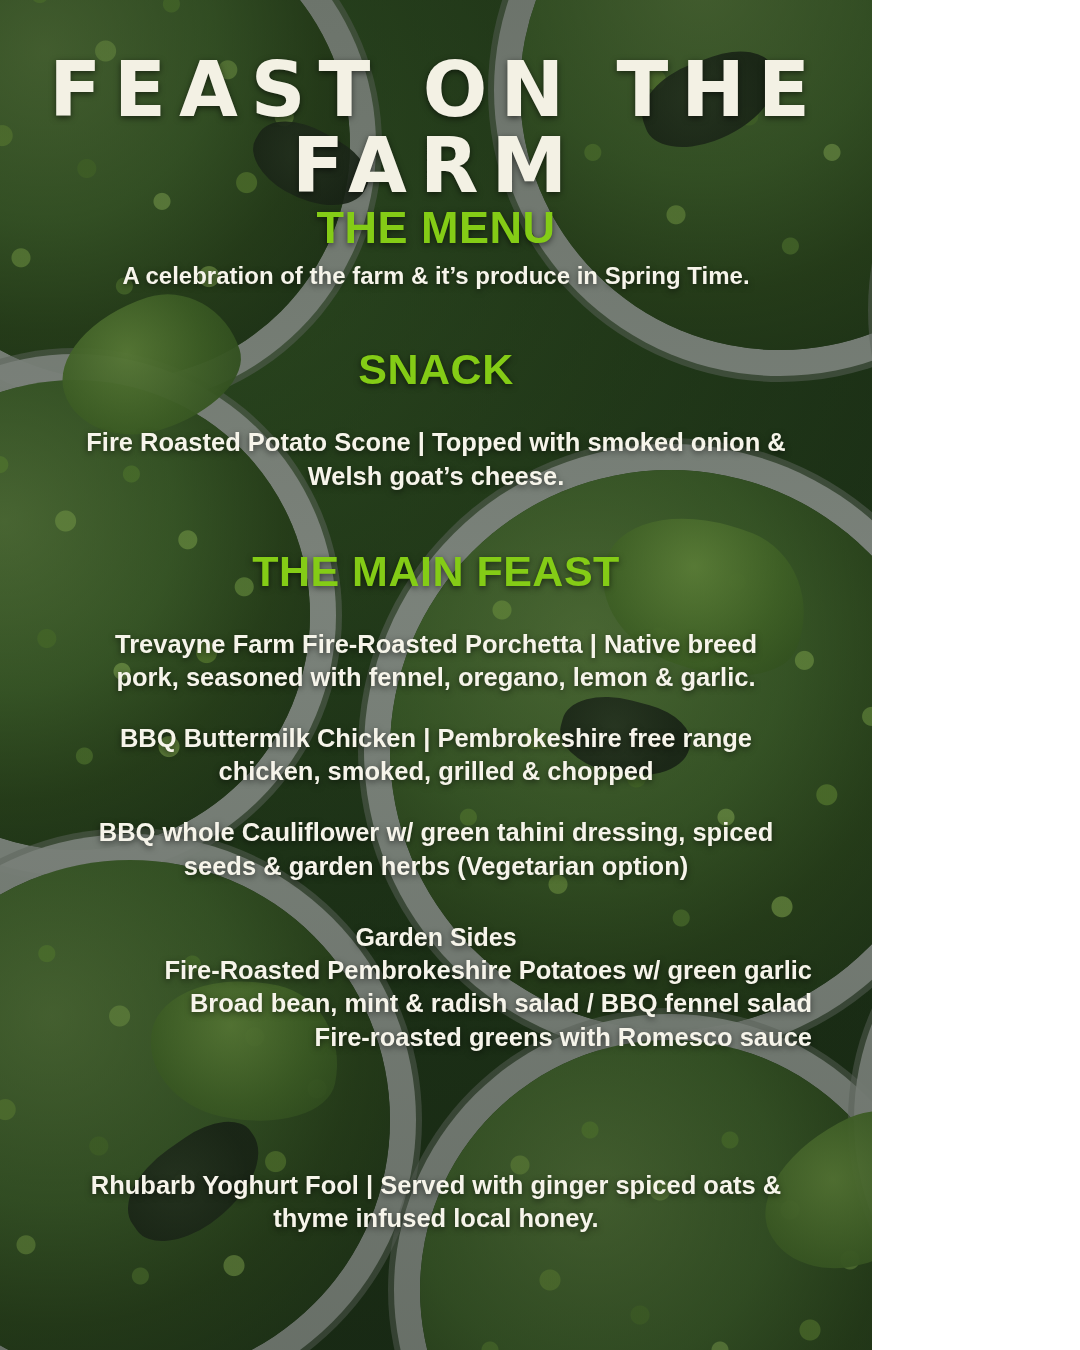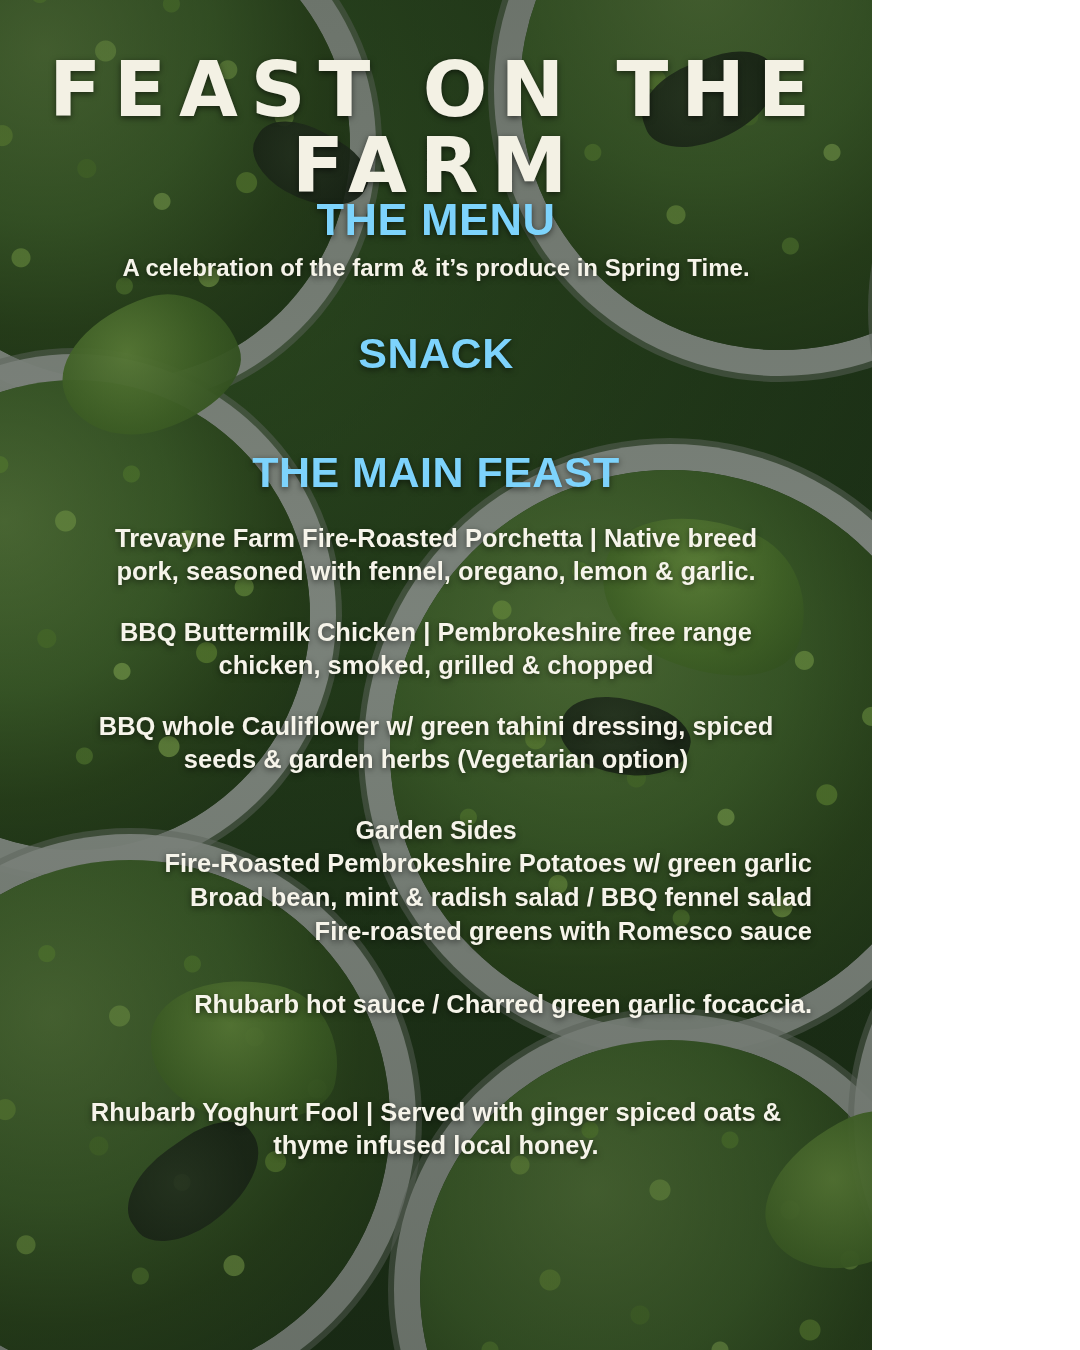--- a/index.html
+++ b/index.html
@@ -99,23 +99,23 @@
   }
 
   .body-block {
     position: absolute;
     top: 196px;
     left: 60px;
     right: 60px;
   }
 
   h2.section {
-    margin: 0;
-    font-weight: 700;
-    color: #7dd3fc;
+    margin: 8px;
+    font-weight: 700;
+    color: #84cc16;
     line-height: 1.05;
   }
   .menu-heading { font-size: 45px; letter-spacing: .5px; }
   .sub-line {
     margin: 10px 0 0 0;
     font-size: 24px;
     font-weight: 700;
     line-height: 1.25;
   }
 
@@ -184,39 +184,39 @@
 
     <div class="body-block">
 
       <h2 class="section menu-heading">THE MENU</h2>
       <p class="sub-line">A celebration of the farm &amp; it’s produce in Spring Time.</p>
 
       <div class="gap-lg"></div>
 
       <h2 class="section section-heading">SNACK</h2>
       <div class="gap-sm"></div>
+      <p class="item">Fire Roasted Potato Scone | Topped with smoked onion &amp; Welsh goat’s cheese.</p>
 
       <div class="gap-lg"></div>
 
       <h2 class="section section-heading">THE MAIN FEAST</h2>
       <div class="gap-sm"></div>
       <p class="item">Trevayne Farm Fire-Roasted Porchetta |  Native breed pork, seasoned with fennel, oregano, lemon &amp; garlic.</p>
       <p class="item">BBQ Buttermilk Chicken | Pembrokeshire free range chicken, smoked, grilled &amp; chopped</p>
       <p class="item">BBQ whole Cauliflower w/ green tahini dressing, spiced seeds &amp; garden herbs (Vegetarian option)</p>
 
       <div class="gap-md"></div>
 
       <p class="group-label">Garden Sides</p>
       <p class="group-line">Fire-Roasted Pembrokeshire Potatoes w/ green garlic</p>
       <p class="group-line">Broad bean, mint &amp; radish salad / BBQ fennel salad</p>
       <p class="group-line">Fire-roasted greens with Romesco sauce</p>
 
       <div class="gap-md"></div>
 
-      <p class="group-line">Rhubarb hot sauce / Charred green garlic focaccia.</p>
 
       <div class="gap-lg"></div>
 
       <div class="gap-sm"></div>
       <p class="item">Rhubarb Yoghurt Fool | Served with ginger spiced oats &amp; thyme infused local honey.</p>
 
     </div>
   </div>
 </div>
 

